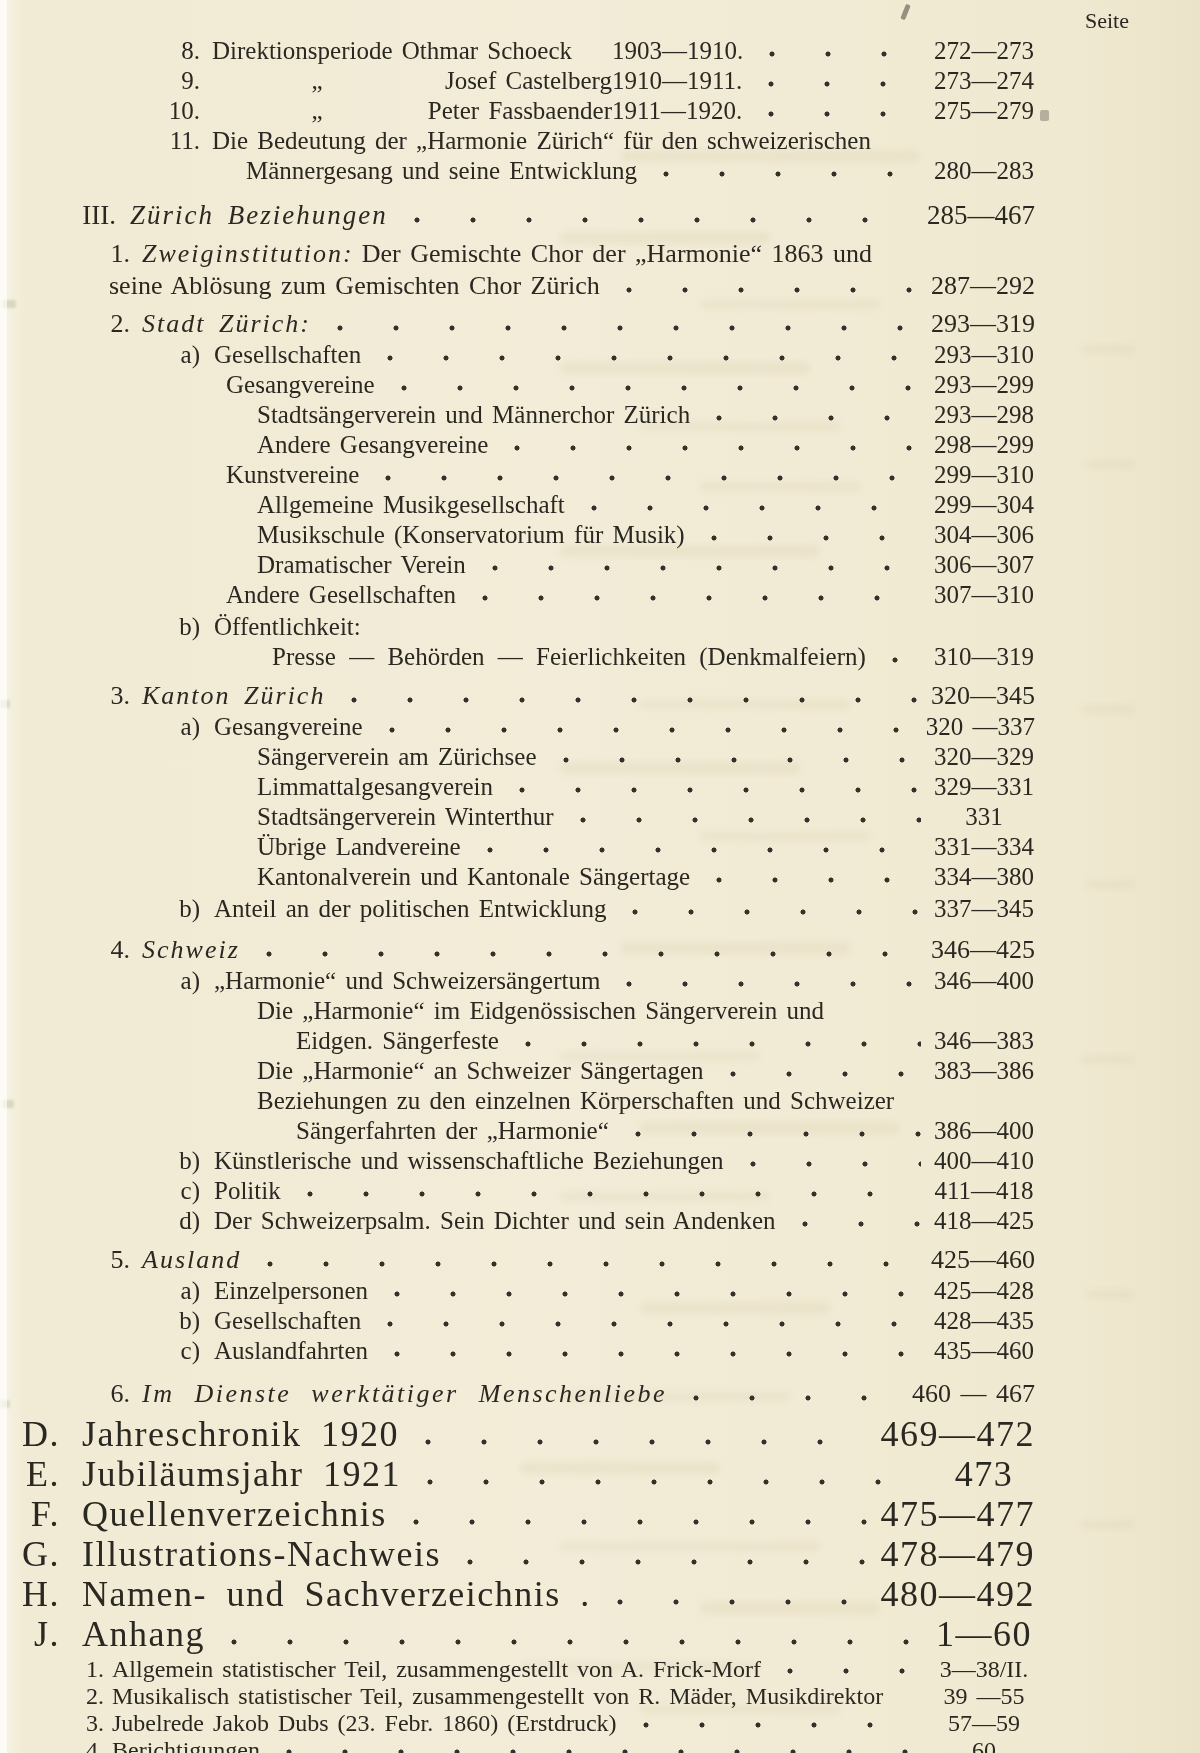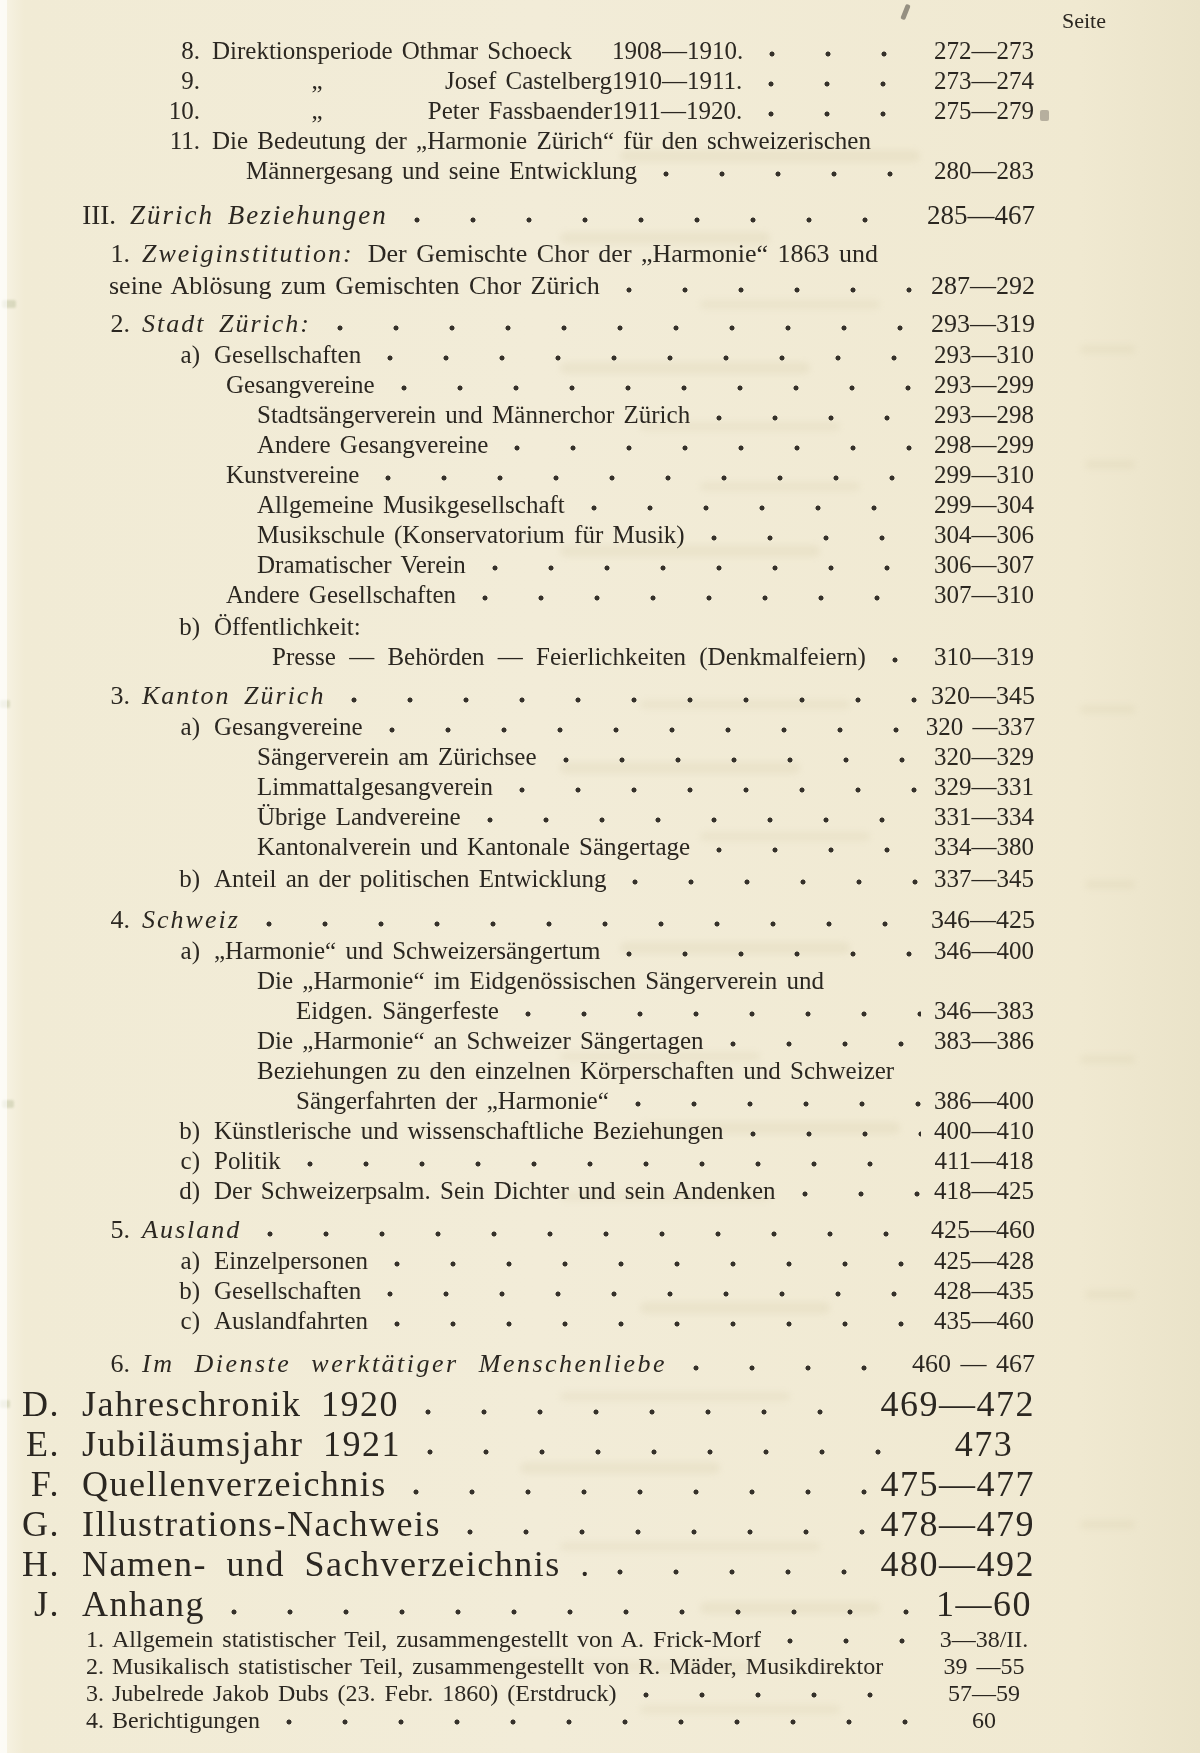--- a/index.html
+++ b/index.html
@@ -27,21 +27,21 @@
   .part{flex:none;}
   .leader{
     flex:1 1 auto;align-self:stretch;margin:0 8px 0 16px;
     background-image:radial-gradient(circle at 3px 3px,#35312a 2.1px,rgba(53,49,42,0) 2.9px);
     background-size:56px 6px;background-repeat:repeat-x;
     background-position:10px calc(100% - 9px);
   }
   .leader.nodot{background:none;}
   .pages{flex:none;min-width:102px;text-align:center;margin-left:4px;}
 
-  .r-seite{font-size:22px;justify-content:flex-end;padding-right:94px;}
+  .r-seite{font-size:22px;justify-content:flex-end;padding-right:71px;}
   .r-top{padding-left:158px;}
   .r-top .num{width:42px;margin-right:12px;}
   .p-main{width:400px;}
   .p-ditto{width:210px;text-align:center;}
   .p-name{width:190px;text-align:right;}
   .p-date{flex:none;}
   .r-topcont{padding-left:246px;}
   .r-sec{font-size:27px;height:34px;line-height:34px;padding-left:68px;}
   .r-sec .num{width:48px;margin-right:14px;}
   .r-n1{font-size:26px;height:32px;line-height:32px;padding-left:100px;}
@@ -54,21 +54,21 @@
   .r-g3{padding-left:296px;}
   .r-presse{padding-left:272px;word-spacing:7px;}
   .r-big{font-size:36px;height:40px;line-height:40px;padding-left:18px;letter-spacing:1.5px;}
   .r-big .num{width:42px;margin-right:22px;}
   .r-big .part{word-spacing:9px;}
   .r-bot{font-size:24px;height:27px;line-height:27px;padding-left:74px;}
   .r-bot .num{width:30px;margin-right:8px;}
 
   .p-it{font-style:italic;letter-spacing:2px;word-spacing:5px;}
   .p-sp{letter-spacing:2.5px;word-spacing:11px;}
-  .p-gap{margin-left:14px;}
+  .p-gap{margin-left:8px;}
   .sp2{margin-top:2px;}
   .sp4{margin-top:4px;}
   .sp6{margin-top:6px;}
   .sp8{margin-top:8px;}
   .sp10{margin-top:10px;}
   .sp12{margin-top:12px;}
 </style>
 </head>
 <body>
 
@@ -114,21 +114,21 @@
   <div class="edge-strip"></div>
 
   <div class="toc">
     <div class="row r-seite">
       <span>Seite</span>
     </div>
 
   <div class="row r-top">
         <span class="num">8.</span>
         <span class="part p-main">Direktionsperiode Othmar Schoeck</span>
-        <span class="part p-date">1908—1910.</span>
+        <span class="part p-date">1903—1910.</span>
         <span class="leader"></span>
         <span class="pages">272—273</span>
       </div>
       <div class="row r-top">
         <span class="num">9.</span>
         <span class="part p-ditto">„</span>
         <span class="part p-name">Josef Castelberg</span>
         <span class="part p-date">1910—1911.</span>
         <span class="leader"></span>
         <span class="pages">273—274</span>
@@ -243,20 +243,25 @@
         <span class="part ">Sängerverein am Zürichsee</span>
         <span class="leader"></span>
         <span class="pages">320—329</span>
       </div>
       <div class="row r-g2">
         <span class="part ">Limmattalgesangverein</span>
         <span class="leader"></span>
         <span class="pages">329—331</span>
       </div>
       <div class="row r-g2">
+        <span class="part ">Stadtsängerverein Winterthur</span>
+        <span class="leader"></span>
+        <span class="pages">331</span>
+      </div>
+      <div class="row r-g2">
         <span class="part ">Übrige Landvereine</span>
         <span class="leader"></span>
         <span class="pages">331—334</span>
       </div>
       <div class="row r-g2">
         <span class="part ">Kantonalverein und Kantonale Sängertage</span>
         <span class="leader"></span>
         <span class="pages">334—380</span>
       </div>
       <div class="row r-la sp2">

